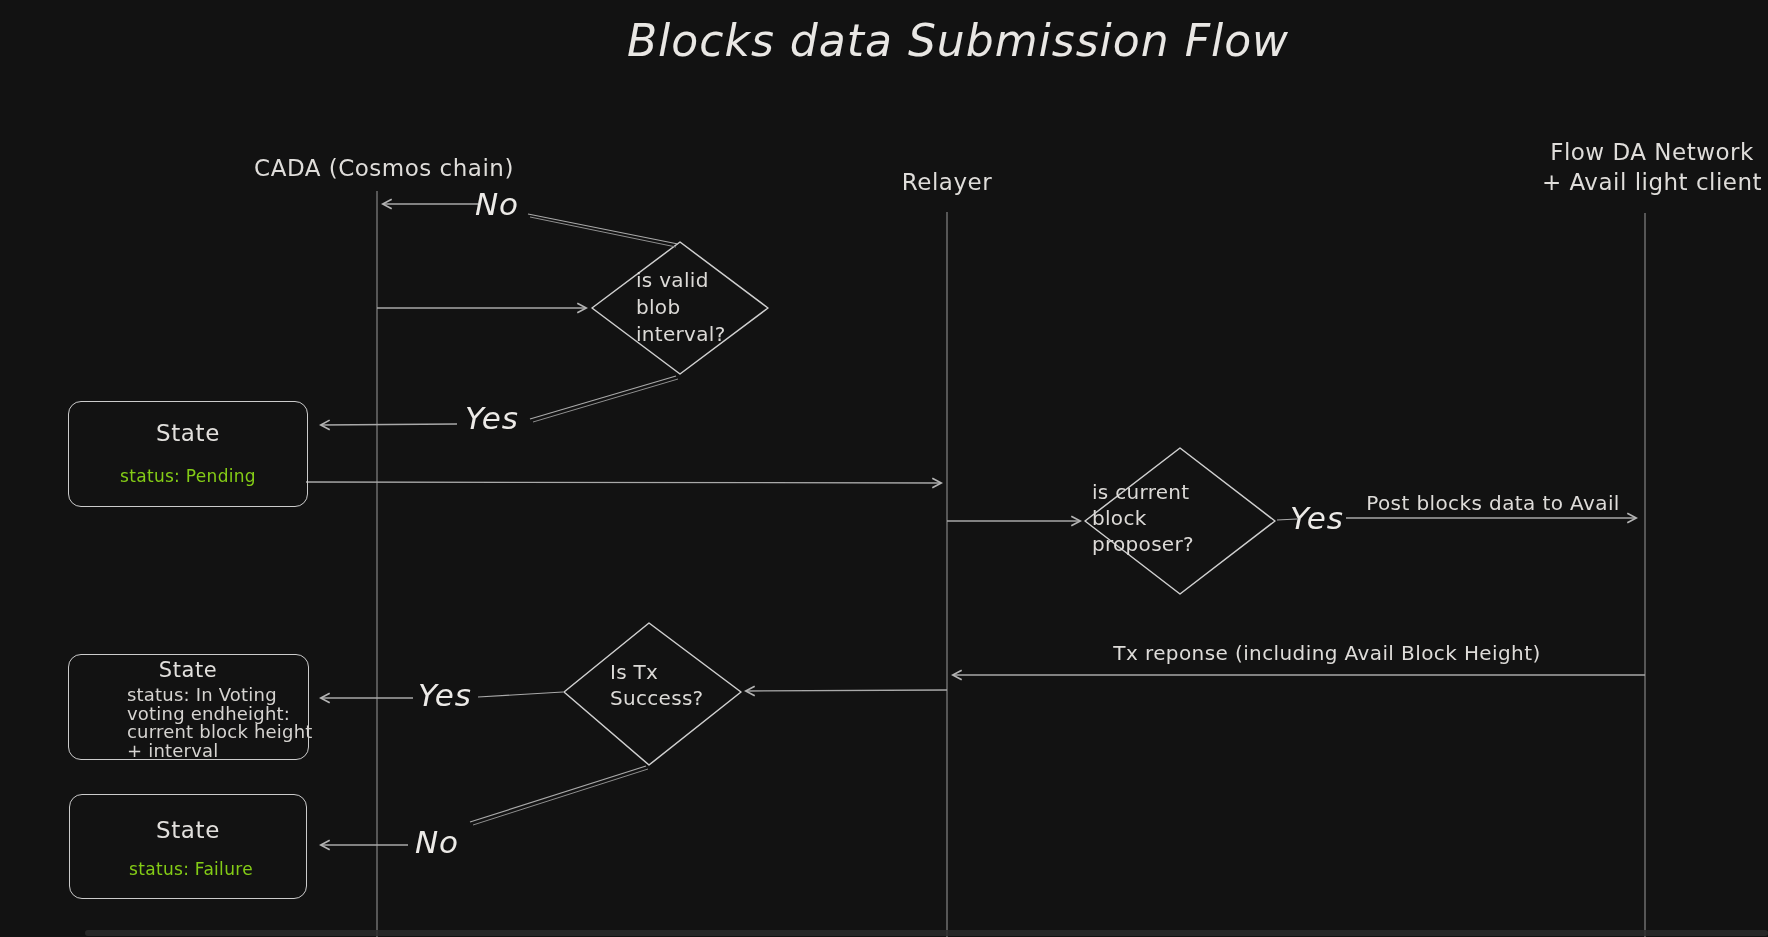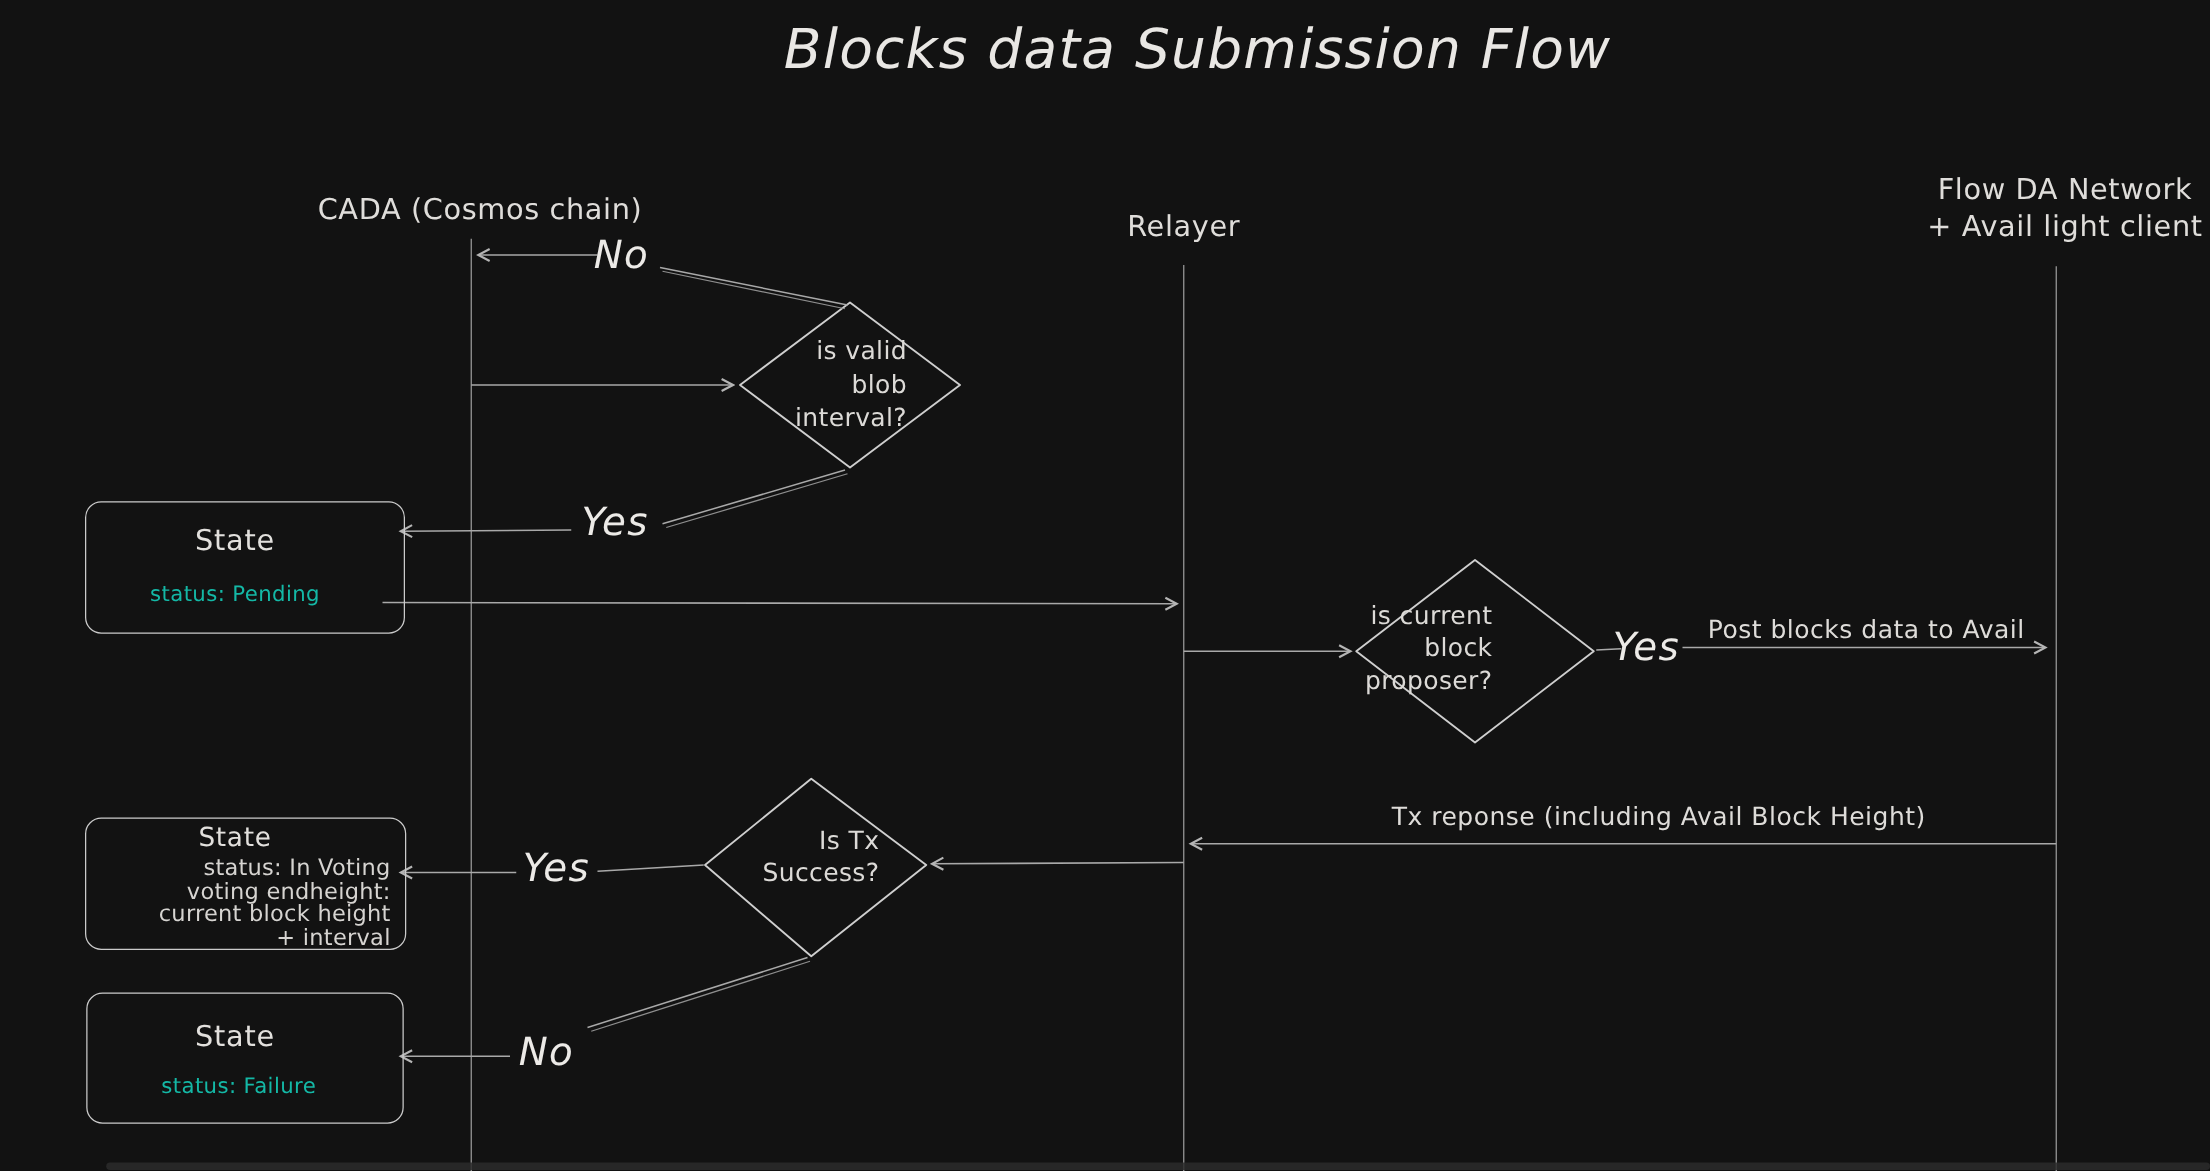--- a/index.html
+++ b/index.html
@@ -5,38 +5,37 @@
   html,body{margin:0;padding:0;background:#0b0b0b;}
   .canvas{
     position:relative;
     width:1768px;height:937px;
     background:var(--bg,#121212);
     overflow:hidden;
     font-family:"DejaVu Sans",sans-serif;
     color:var(--text,#e3e1de);
   }
   svg.wires{position:absolute;left:0;top:0;width:1768px;height:937px;}
-  .txt{position:absolute;white-space:nowrap;text-align:right;}
+  .txt{position:absolute;white-space:nowrap;}
   .center{transform:translate(-50%,-50%);text-align:center;}
   .title{font-size:44px;letter-spacing:1px;color:#e9e7e4;font-weight:500;font-style:italic;}
   .actor{font-size:23px;letter-spacing:.5px;color:#dfddda;}
   .actor-2l{line-height:30px;}
   .diamond-text{font-size:20px;line-height:27px;color:#dcdad7;letter-spacing:.3px;}
   .diamond-text span{display:block;}
   .yn{font-size:31px;font-style:italic;font-weight:400;color:#eceae7;letter-spacing:1px;}
   .edge-label{font-size:20px;color:#dedcd9;letter-spacing:.4px;}
   .state-box{
     position:absolute;
     border:1.6px solid #cbcbcb;
     border-radius:13px;
     background:transparent;
-    padding-left:16px;
   }
   .state-title{font-size:23px;color:#e2e0dd;letter-spacing:.6px;}
-  .state-status{font-size:17px;color:#14b8a6;letter-spacing:.3px;text-align:center;}
+  .state-status{font-size:17px;color:#84cc16;letter-spacing:.3px;text-align:center;}
   .state-lines{font-size:18px;line-height:18.5px;color:#d6d4d1;letter-spacing:.2px;margin-left:25px;}
   .state-lines span{display:block;}
   .hscrollbar{
     position:absolute;left:85px;top:930px;width:1683px;height:6px;
     background:#2b2b2b;border-radius:3px;opacity:.85;
   }
 </style>
 </head>
 <body>
 

